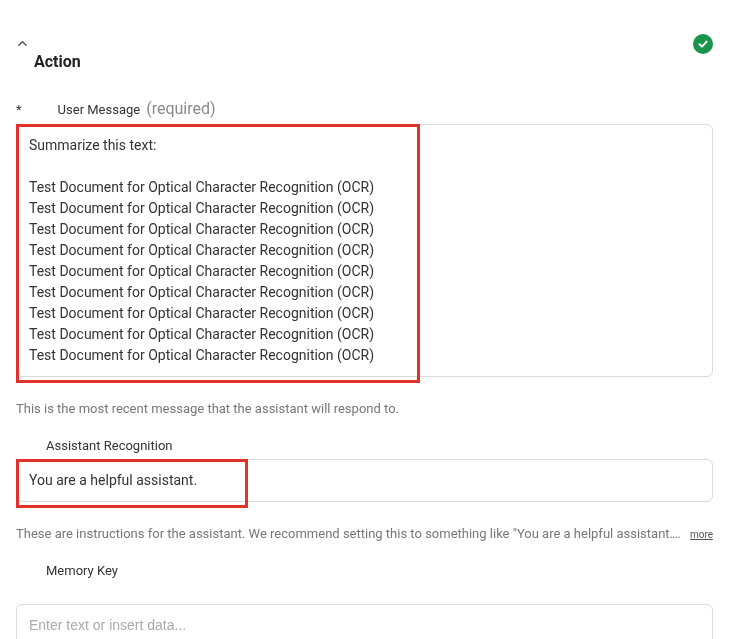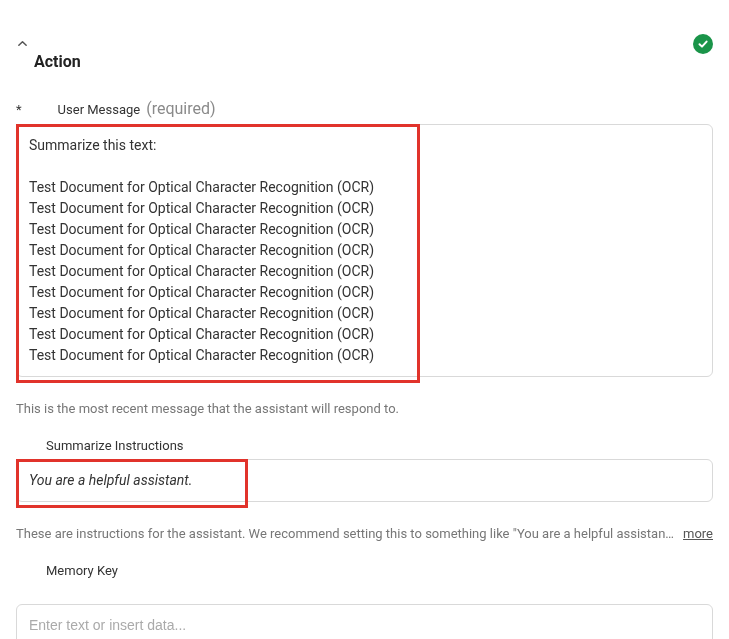--- a/index.html
+++ b/index.html
@@ -93,21 +93,21 @@
 
   .helper-row {
     margin-top: 24px;
     font-size: 13px;
     color: #777;
     display:flex; align-items:baseline; justify-content:space-between;
     gap: 8px;
   }
   .helper-row .helper-text { flex:1 1 auto; overflow:hidden; text-overflow:ellipsis; white-space:nowrap; }
   .more-link {
-    font-size: 13px;
+    font-size: 10px;
     color: #555;
     text-decoration: underline;
     cursor: pointer;
     flex: 0 0 auto;
   }
 
   .btn-row {
     margin-top: 28px;
     display: flex; gap: 26px; align-items: center;
   }
@@ -169,24 +169,24 @@
 Test Document for Optical Character Recognition (OCR)
 Test Document for Optical Character Recognition (OCR)</div>
     </div>
     <div class="helper-row">
       <span class="helper-text">This is the most recent message that the assistant will respond to.</span>
     </div>
   </div>
 
   <div class="field-block" style="margin-top:22px;">
     <div class="field-label-row">
-      <span class="label">Summarize Instructions</span>
+      <span class="label">Assistant Recognition</span>
     </div>
     <div class="hl-red-box hl-asst">
-      <div class="textbox" contenteditable="true" style="min-height: 40px; font-style: italic;">You are a helpful assistant.</div>
+      <div class="textbox" contenteditable="true" style="min-height: 40px;">You are a helpful assistant.</div>
     </div>
     <div class="helper-row">
       <span class="helper-text">These are instructions for the assistant. We recommend setting this to something like "You are a helpful assistant." Fe...</span>
       <span class="more-link">more</span>
     </div>
   </div>
 
   <div class="field-block" style="margin-top:22px;">
     <div class="field-label-row">
       <span class="label">Memory Key</span>

